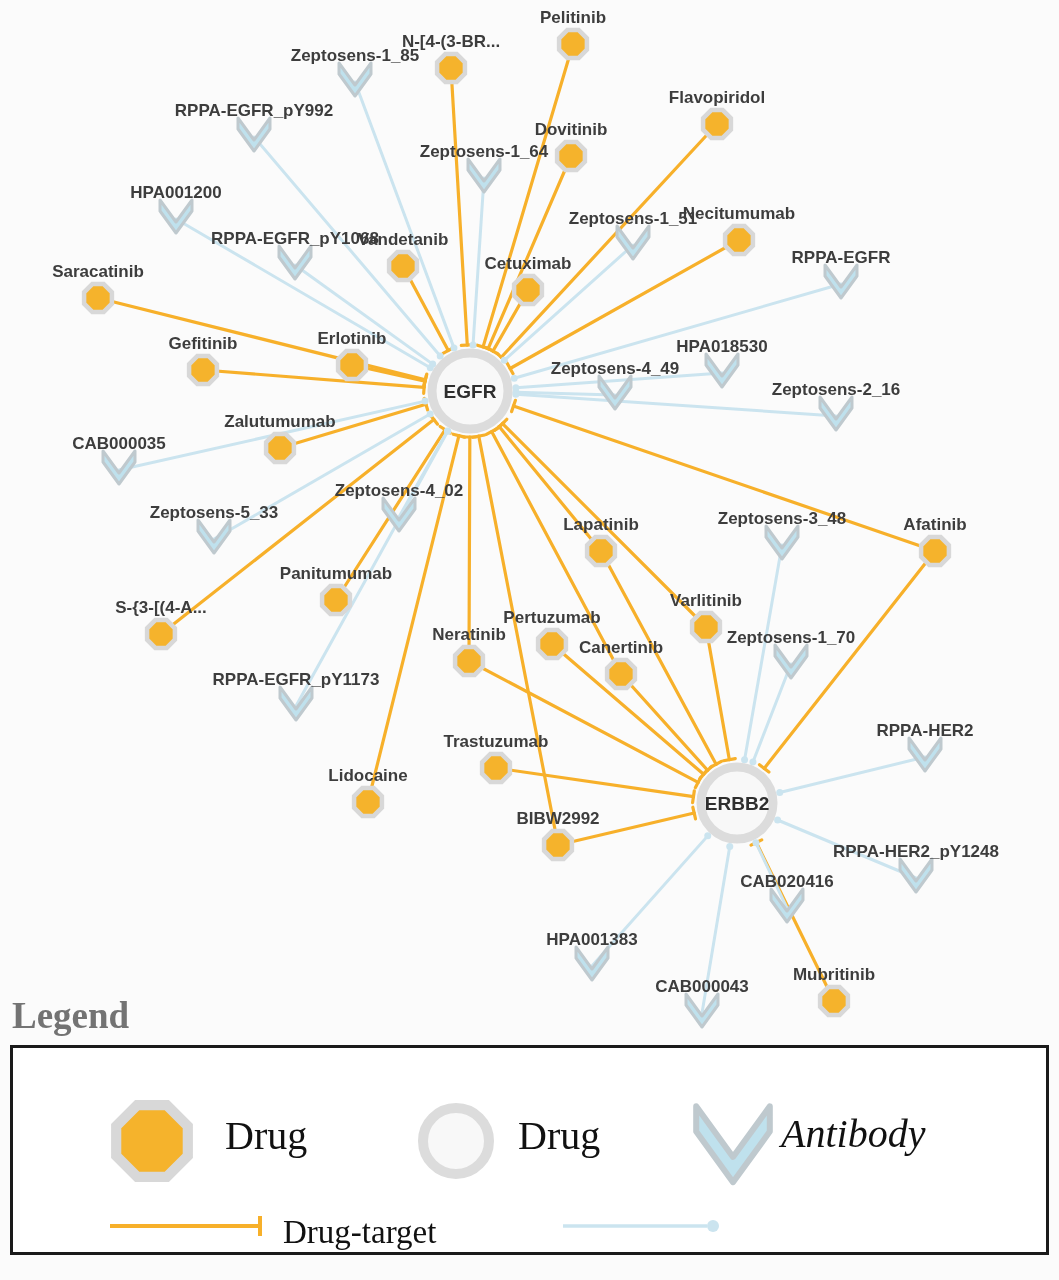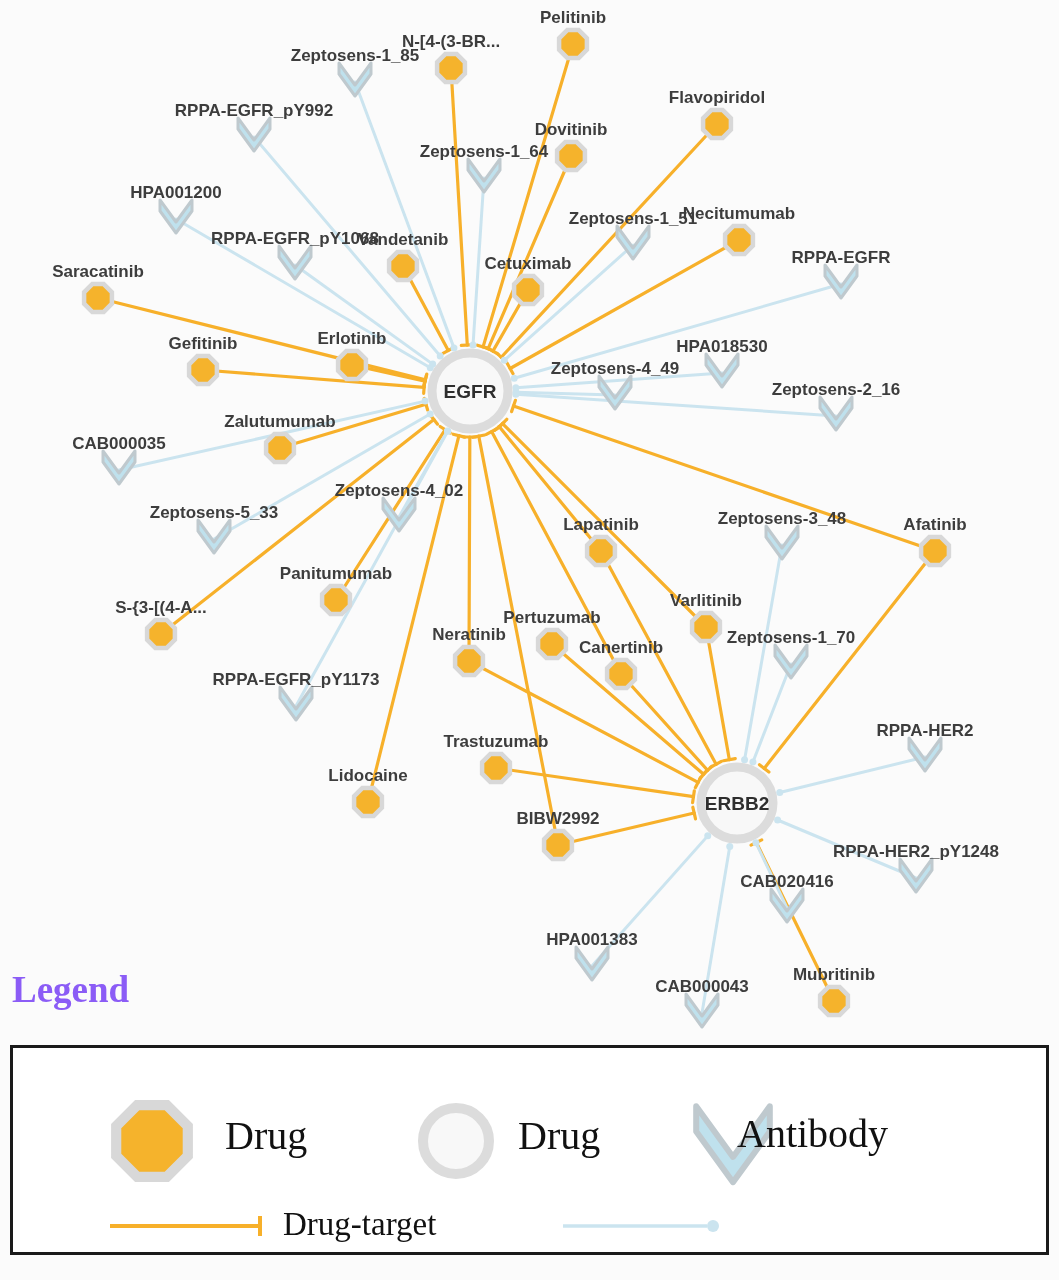--- a/index.html
+++ b/index.html
@@ -12,25 +12,25 @@
   .edge-drug { stroke:var(--edge-drug); stroke-width:3.2; fill:none; stroke-linecap:round; }
   .edge-ab   { stroke:var(--edge-antibody); stroke-width:3; fill:none; stroke-linecap:round; }
   .ab-dot    { fill:var(--edge-antibody); stroke:none; }
   .drug-shape{ fill:var(--drug-fill); stroke:var(--node-rim); stroke-width:4.5; }
   .gene-shape{ fill:var(--gene-fill); stroke:var(--gene-ring); stroke-width:9; }
   .ab-shape  { fill:var(--antibody-fill); stroke:var(--antibody-stroke); stroke-width:3; stroke-linejoin:round; }
   .node-label{ font:700 17px "Liberation Sans",sans-serif; fill:var(--label-color); text-anchor:middle; }
   .gene-label{ font:700 19px "Liberation Sans",sans-serif; fill:#2e2e2e; text-anchor:middle; }
 
   
-  .legend-title { position:absolute; left:12px; top:968px; font:700 37px "Liberation Serif",serif; color:#8b5cf6; }
+  .legend-title { position:absolute; left:12px; top:994px; font:700 37px "Liberation Serif",serif; color:#737373; }
   .legend-box { position:absolute; left:10px; top:1045px; width:1039px; height:210px; border:3px solid var(--legend-border); background:#ffffff; }
   .labs { position:absolute; font-family:"Liberation Serif",serif; color:var(--legend-text); white-space:nowrap; }
   .lg-big { font-size:40px; }
-  .lg-med { font-size:33px; }
+  .lg-med { font-size:33px;margin-top:8px; }
   .lg-icon { position:absolute; }
   .lg-line-drug { stroke:var(--edge-drug); stroke-width:4; }
   .lg-line-ab   { stroke:var(--edge-antibody); stroke-width:3.5; }
   .lg-dot-ab    { fill:var(--edge-antibody); }
 </style>
 </head>
 <body>
 
 <div class="canvas">
 
@@ -251,21 +251,21 @@
         <circle class="gene-shape" style="stroke-width:10" cx="0" cy="0" r="33"></circle>
       </svg>
     </span>
     <span class="labs lg-big" style="left:505px; top:64px;">Drug</span>
 
     <span class="lg-icon" style="left:676px; top:52px;">
       <svg width="88" height="88" viewBox="-44 -50 88 88">
         <path class="ab-shape" style="stroke-width:6" d="M -36.8,-43.7 L 0,6.9 L 36.8,-43.7 L 36.8,-18.4 L 0,32.2 L -36.8,-18.4 Z"></path>
       </svg>
     </span>
-    <span class="labs lg-big" style="left:724px; top:62px;">Antibody</span>
+    <span class="labs lg-big" style="left:768px; top:62px;font-style:italic;">Antibody</span>
 
     <span class="lg-icon" style="left:95px; top:164px;">
       <svg width="170" height="28" viewBox="0 0 170 28">
         <line class="lg-line-drug" x1="2" y1="14" x2="152" y2="14"></line>
         <line class="lg-line-drug" x1="152" y1="4" x2="152" y2="24"></line>
       </svg>
     </span>
     <span class="labs lg-med" style="left:270px; top:158px;">Drug-target</span>
 
     <span class="lg-icon" style="left:548px; top:164px;">

